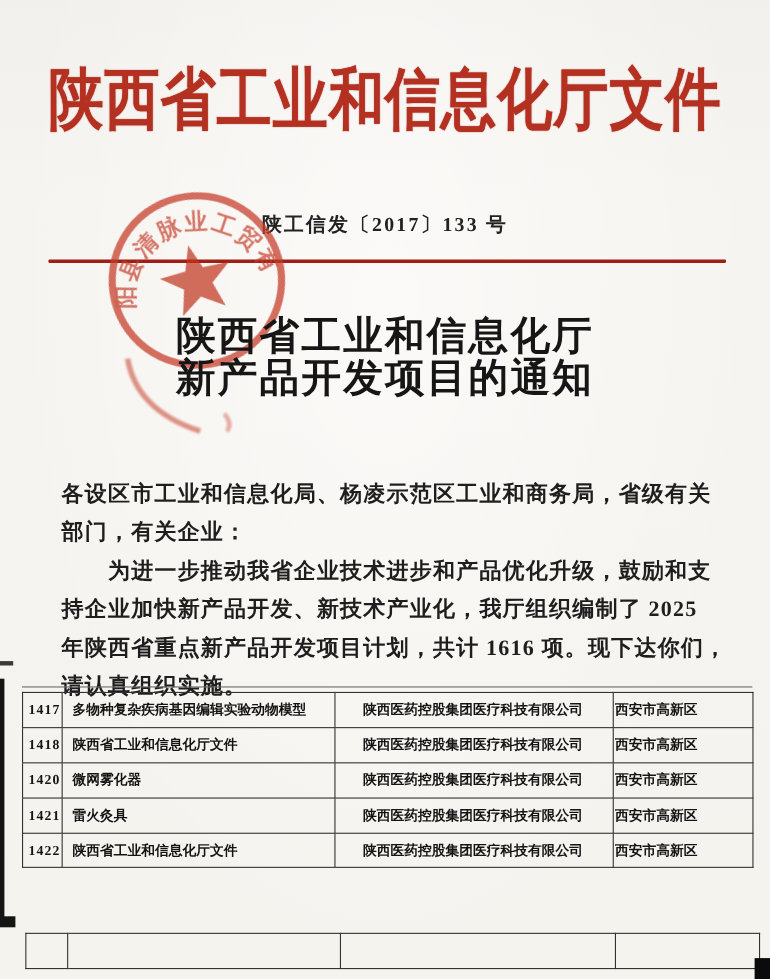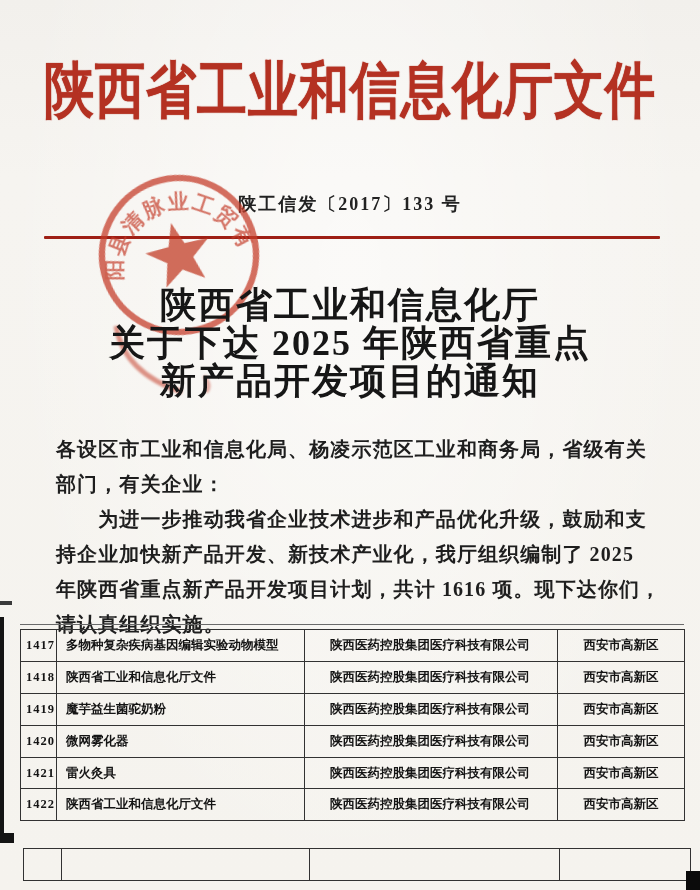--- a/index.html
+++ b/index.html
@@ -62,21 +62,21 @@
     overflow:hidden;white-space:nowrap;
     font-weight:700;
   }
   .t1{top:629px;left:20px;width:664px;}
   .t1 td{height:28.9px;}
   .t2{top:848px;left:23px;width:667px;}
   .t2 td{height:29px;}
   td.c-no{text-align:right;letter-spacing:1px;}
   td.c-product{padding-left:9px;}
   td.c-company{padding-left:25px;font-weight:600;}
-  td.c-district{text-align:center;font-weight:600;}
+  td.c-district{text-align:left;font-weight:600;}
   
   .artifact{position:absolute;background:#141414;}
   .a-left-bar{left:0;top:617px;width:4px;height:222px;}
   .a-left-notch{left:0;top:833px;width:14px;height:10px;}
   .a-tl-tick{left:0;top:601px;width:12px;height:4px;background:#3a3a3a;}
   .a-br-block{left:686px;top:871px;width:14px;height:19px;background:#0b0b0b;}
 </style>
 </head>
 <body>
 
@@ -99,21 +99,20 @@
         <textPath href="#sealArc" startOffset="4">阳县清脉业工贸有限公司</textPath>
       </text>
     </g>
 
     <path d="M 32,168 Q 40,215 98,234" fill="none" stroke="#c5402c" stroke-width="5" opacity="0.55" style="filter:blur(1.1px)"></path>
     <path d="M 120,218 q 8,10 2,16" fill="none" stroke="#c5402c" stroke-width="4" opacity="0.4" style="filter:blur(1.2px)"></path>
   </svg>
 
   <div class="title-block">
     <div>陕西省工业和信息化厅</div>
-    <div>关于下达 2025 年陕西省重点</div>
     <div>新产品开发项目的通知</div>
   </div>
 
   <div class="body-text">
       <div class="body-line">各设区市工业和信息化局、杨凌示范区工业和商务局，省级有关</div>
       <div class="body-line">部门，有关企业：</div>
       <div class="body-line">　　为进一步推动我省企业技术进步和产品优化升级，鼓励和支</div>
       <div class="body-line">持企业加快新产品开发、新技术产业化，我厅组织编制了 2025</div>
       <div class="body-line">年陕西省重点新产品开发项目计划，共计 1616 项。现下达你们，</div>
       <div class="body-line">请认真组织实施。</div>
@@ -131,26 +130,20 @@
     <tbody>
         <tr>
           <td class="c-no">1417</td>
           <td class="c-product">多物种复杂疾病基因编辑实验动物模型</td>
           <td class="c-company">陕西医药控股集团医疗科技有限公司</td>
           <td class="c-district">西安市高新区</td>
         </tr>
         <tr>
           <td class="c-no">1418</td>
           <td class="c-product">陕西省工业和信息化厅文件</td>
-          <td class="c-company">陕西医药控股集团医疗科技有限公司</td>
-          <td class="c-district">西安市高新区</td>
-        </tr>
-        <tr>
-          <td class="c-no">1419</td>
-          <td class="c-product">魔芋益生菌驼奶粉</td>
           <td class="c-company">陕西医药控股集团医疗科技有限公司</td>
           <td class="c-district">西安市高新区</td>
         </tr>
         <tr>
           <td class="c-no">1420</td>
           <td class="c-product">微网雾化器</td>
           <td class="c-company">陕西医药控股集团医疗科技有限公司</td>
           <td class="c-district">西安市高新区</td>
         </tr>
         <tr>

